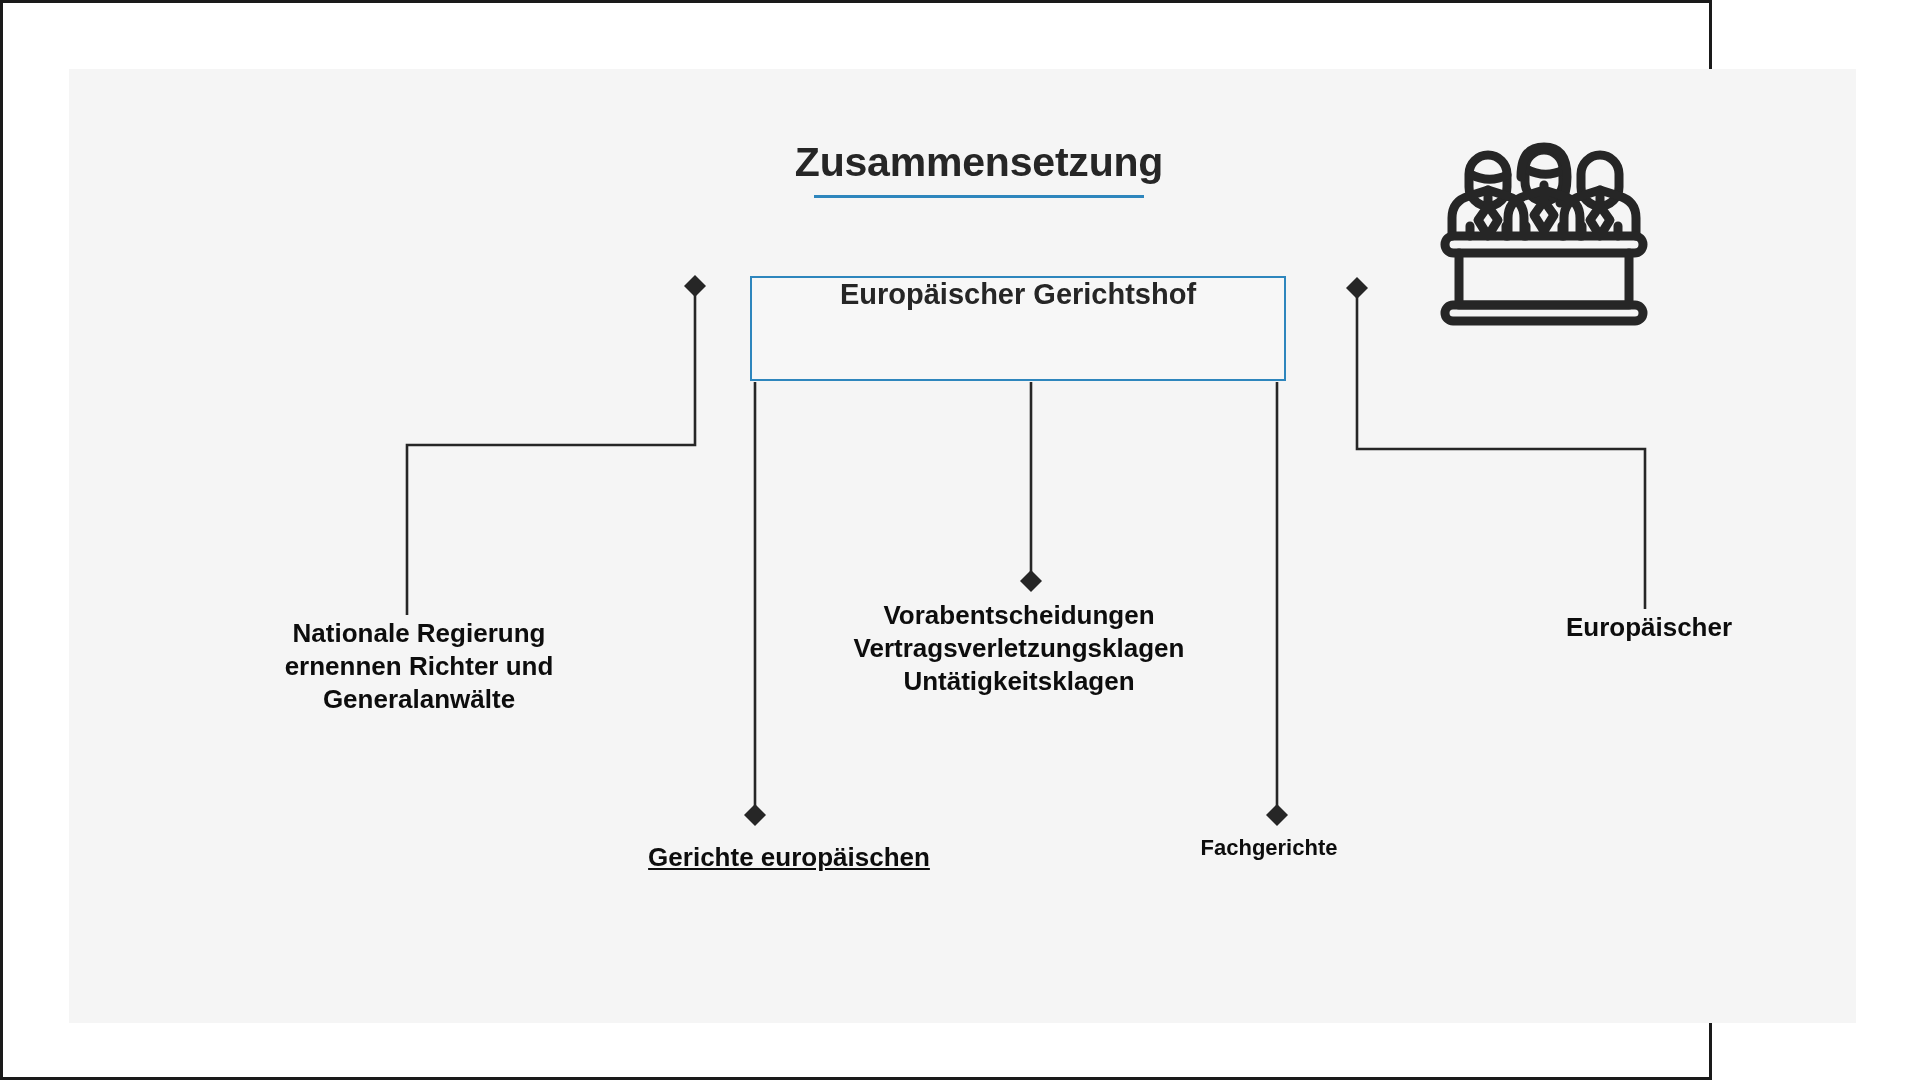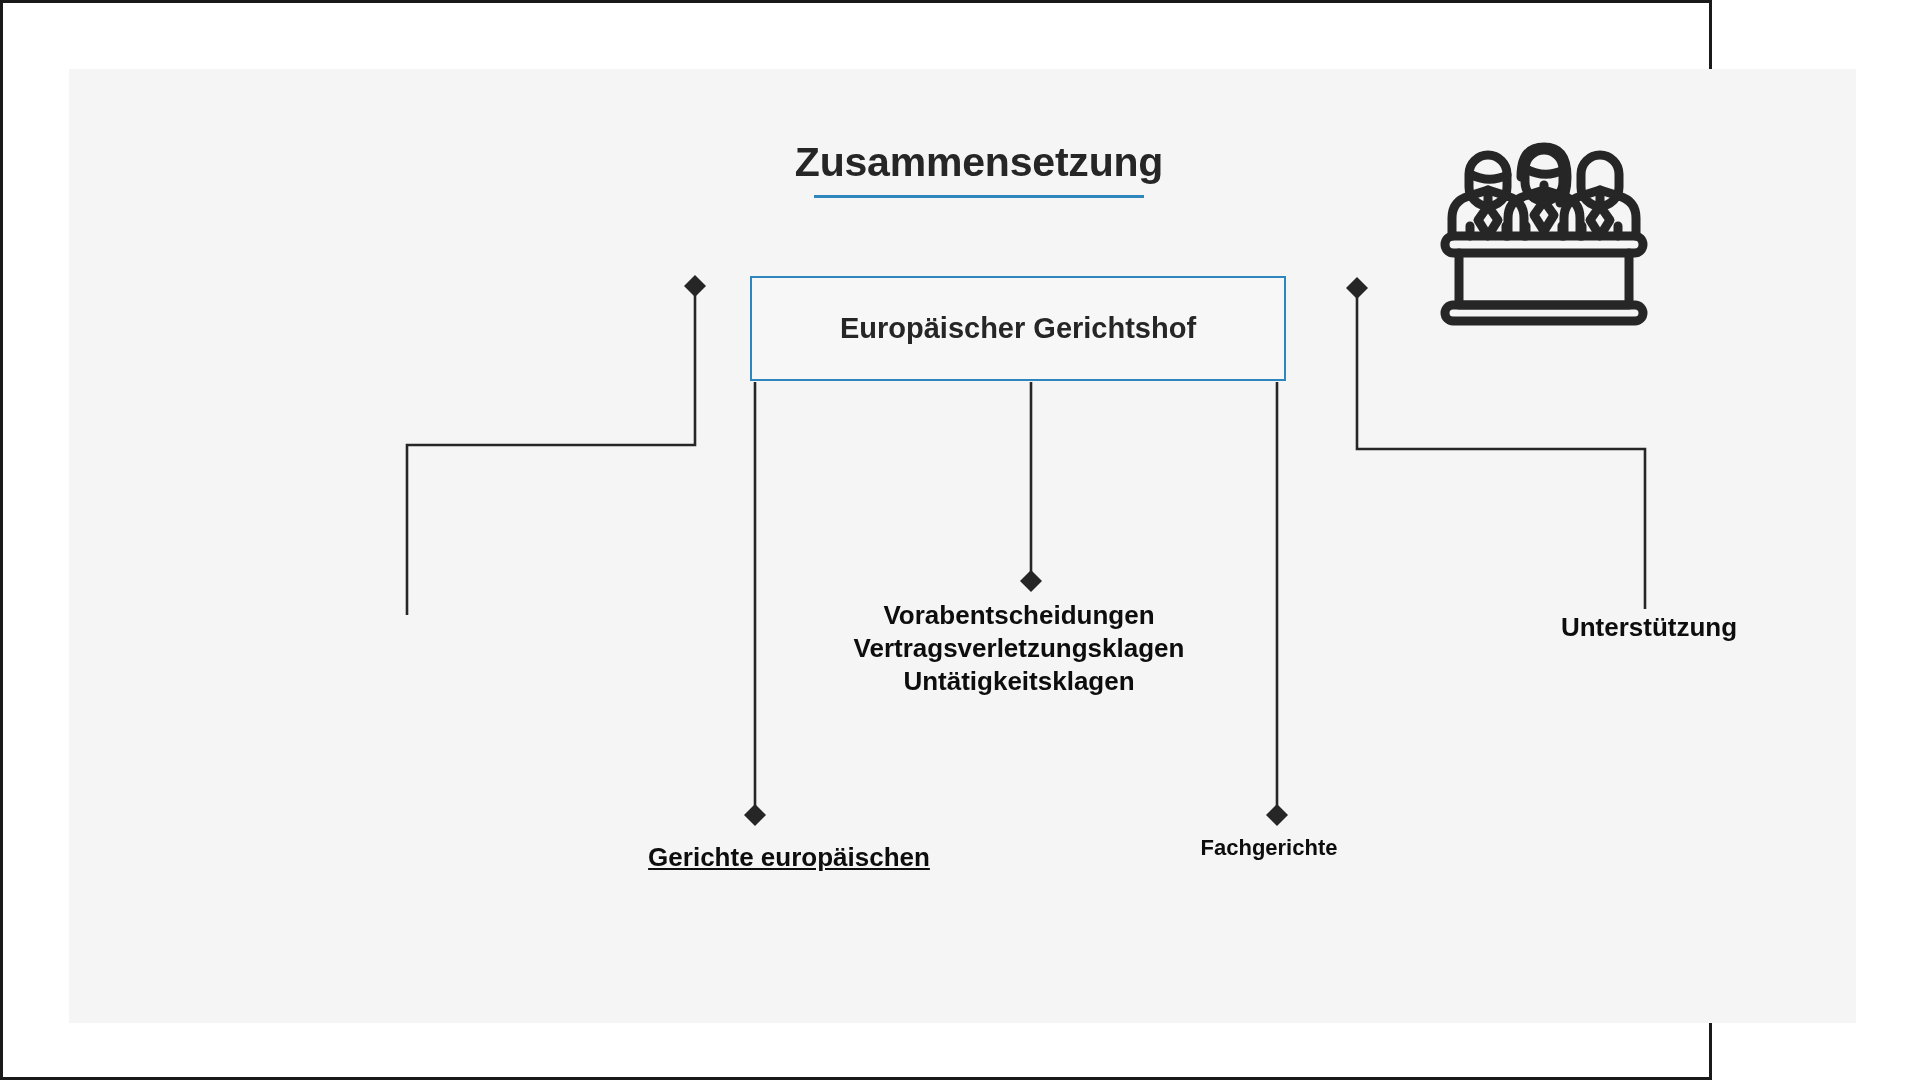--- a/index.html
+++ b/index.html
@@ -57,21 +57,20 @@
   #central-box {
     position: absolute;
     left: 681px;
     top: 207px;
     width: 536px;
     height: 105px;
     box-sizing: border-box;
     border: 2px solid #2e86bd;
     background: #f7f7f7;
     display: flex;
-    align-items: center;
     justify-content: center;
   }
   #central-box-label {
     font-size: 29px;
     font-weight: 700;
     color: #262626;
     white-space: nowrap;
   }
 
   
@@ -196,33 +195,38 @@
       </g>
       <g fill="#262626">
         <polygon points="626,206 637,217 626,228 615,217"></polygon>
         <polygon points="686,735 697,746 686,757 675,746"></polygon>
         <polygon points="962,501 973,512 962,523 951,512"></polygon>
         <polygon points="1208,735 1219,746 1208,757 1197,746"></polygon>
         <polygon points="1288,208 1299,219 1288,230 1277,219"></polygon>
       </g>
     </svg>
 
+    <div class="leaf-label" id="label-national">
+      <div>Nationale Regierung</div>
+      <div>ernennen Richter und</div>
+      <div>Generalanwälte</div>
+    </div>
 
     <div class="leaf-label" id="label-eug">
       <div>Gerichte europäischen</div>
     </div>
 
     <div class="leaf-label" id="label-actions">
       <div>Vorabentscheidungen</div>
       <div>Vertragsverletzungsklagen</div>
       <div>Untätigkeitsklagen</div>
     </div>
 
     <div class="leaf-label" id="label-fach">
       <div>Fachgerichte</div>
     </div>
 
     <div class="leaf-label" id="label-unter">
-      <div>Unterstützung</div>
+      <div>Europäischer</div>
     </div>
 
   </div>
 </div>
 
 </body></html>

